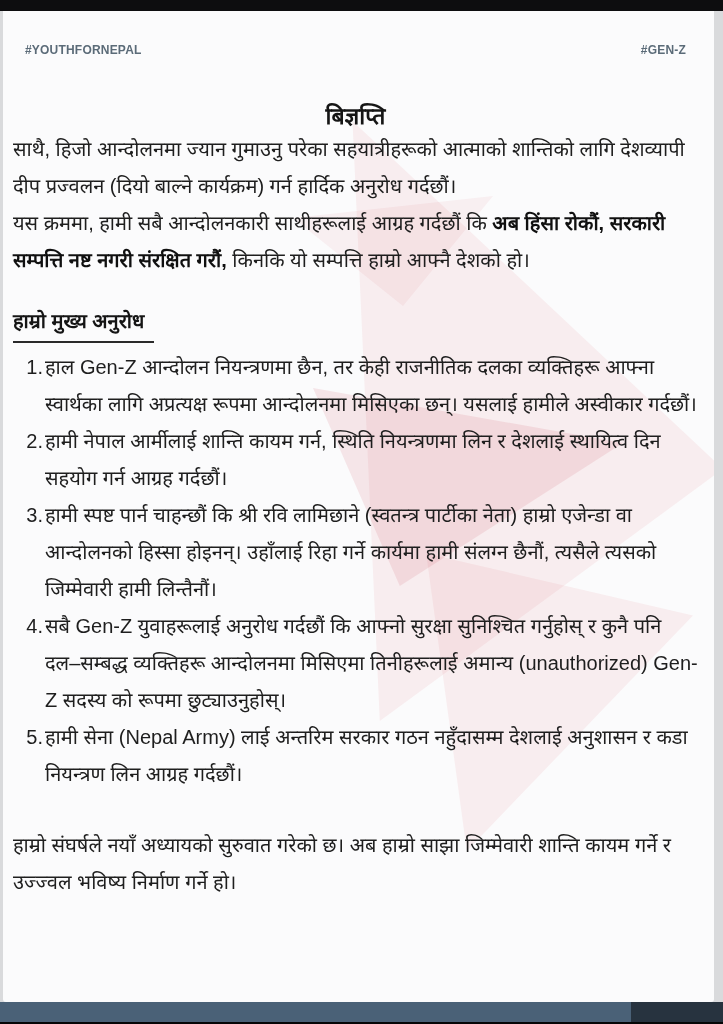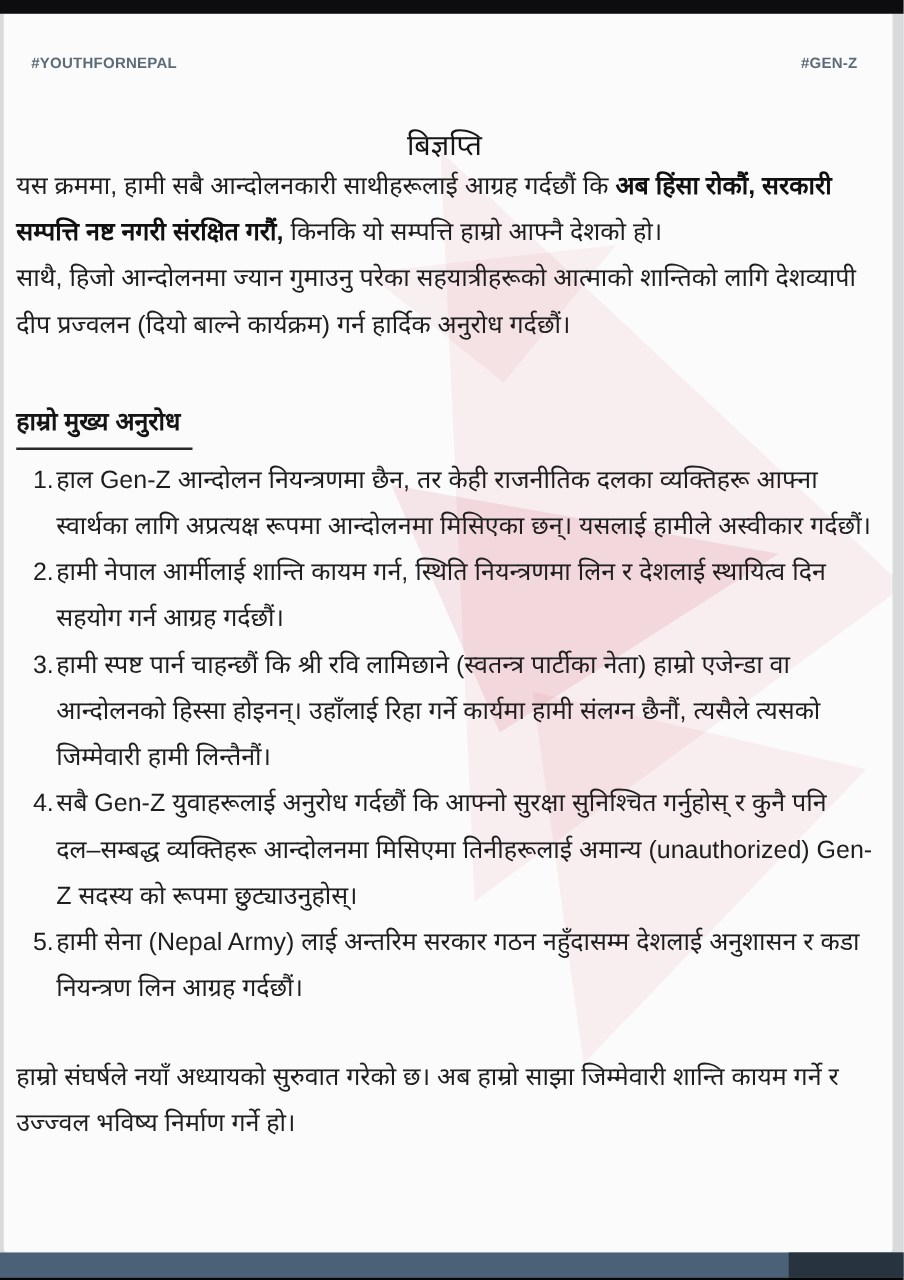--- a/index.html
+++ b/index.html
@@ -31,28 +31,28 @@
     clip-path:polygon(0% 20%,100% 0%,55% 100%);}
 
   .content{position:relative;z-index:2;padding:0 16px 0 10px;color:#1e1e1e;}
   .hashtags{
     display:flex;justify-content:space-between;align-items:center;
     padding:32px 12px 0 12px;
     color:#5b6b78;font-weight:700;font-size:12px;letter-spacing:.2px;
   }
   .doc-title{
     text-align:center;margin-top:42px;
-    font-size:23px;font-weight:400;color:#151515;
+    font-size:23px;font-weight:700;color:#151515;
   }
   .body-text{font-size:20px;line-height:37px;}
   .para{margin:0;}
   .para.first{margin-top:24px;}
   .bold{font-weight:700;color:#101010;}
   .section-heading{
-    margin-top:41px;display:inline-block;
+    margin-top:24px;display:inline-block;
     font-size:20px;font-weight:700;color:#151515;
     border-bottom:2px solid #2a2a2a;padding-right:10px;padding-bottom:1px;
   }
   .req-list{margin-top:6px;}
   .req-item{display:flex;align-items:flex-start;}
   .req-num{flex:0 0 30px;text-align:right;padding-right:2px;white-space:nowrap;}
   .req-text{flex:1;}
   .closing{margin-top:34px;}
 
   .bottom-bar{position:absolute;left:0;bottom:2px;width:723px;height:20px;background:#4a6177;z-index:6;}
@@ -78,23 +78,23 @@
       <div class="hashtags">
         <span>#YOUTHFORNEPAL</span>
         <span>#GEN-Z</span>
       </div>
 
       <div class="doc-title">बिज्ञप्ति</div>
 
       <div class="body-text">
 
 
+        <p class="para">साथै, हिजो आन्दोलनमा ज्यान गुमाउनु परेका सहयात्रीहरूको आत्माको शान्तिको लागि देशव्यापी दीप प्रज्वलन (दियो बाल्ने कार्यक्रम) गर्न हार्दिक अनुरोध गर्दछौं।</p>
+
         <p class="para"><span>यस क्रममा, हामी सबै आन्दोलनकारी साथीहरूलाई आग्रह गर्दछौं कि </span><span class="bold">अब हिंसा रोकौं, सरकारी सम्पत्ति नष्ट नगरी संरक्षित गरौं,</span><span> किनकि यो सम्पत्ति हाम्रो आफ्नै देशको हो।</span></p>
-
-        <p class="para">साथै, हिजो आन्दोलनमा ज्यान गुमाउनु परेका सहयात्रीहरूको आत्माको शान्तिको लागि देशव्यापी दीप प्रज्वलन (दियो बाल्ने कार्यक्रम) गर्न हार्दिक अनुरोध गर्दछौं।</p>
 
         <div>
           <span class="section-heading">हाम्रो मुख्य अनुरोध</span>
         </div>
 
         <div class="req-list">
           <div class="req-item">
             <span class="req-num">1.</span>
             <span class="req-text">हाल Gen-Z आन्दोलन नियन्त्रणमा छैन, तर केही राजनीतिक दलका व्यक्तिहरू आफ्ना स्वार्थका लागि अप्रत्यक्ष रूपमा आन्दोलनमा मिसिएका छन्। यसलाई हामीले अस्वीकार गर्दछौं।</span>
           </div>

